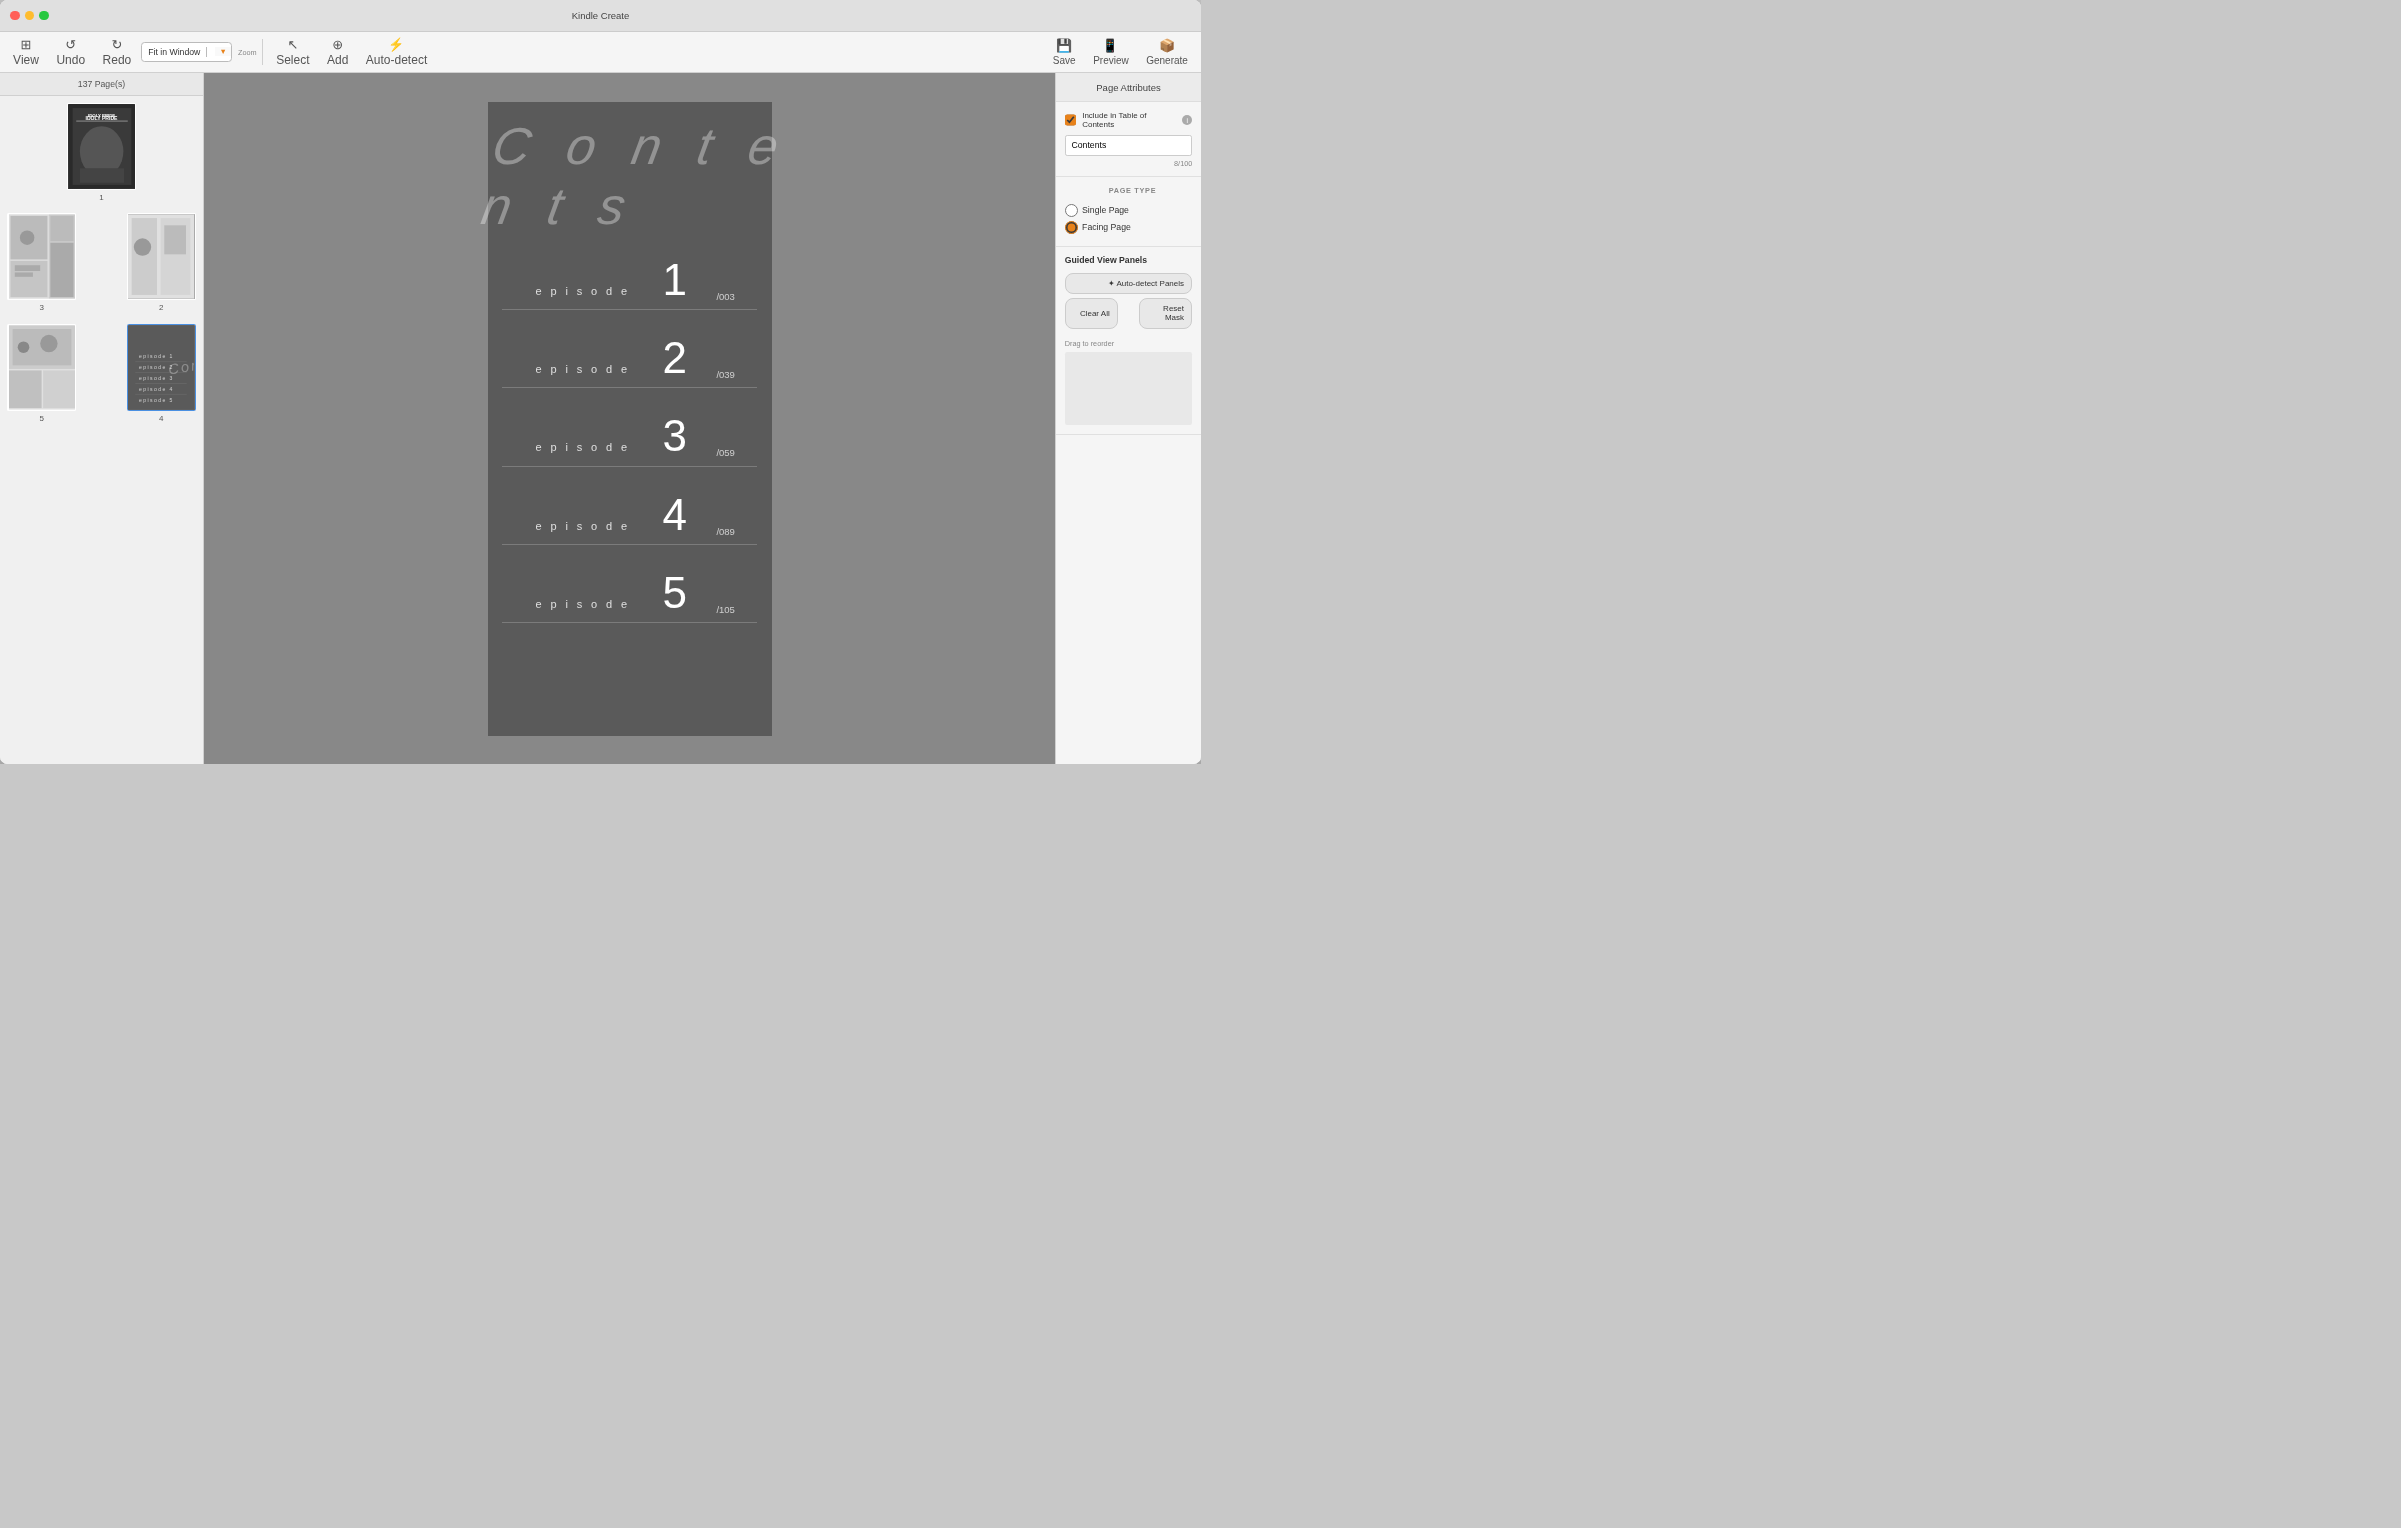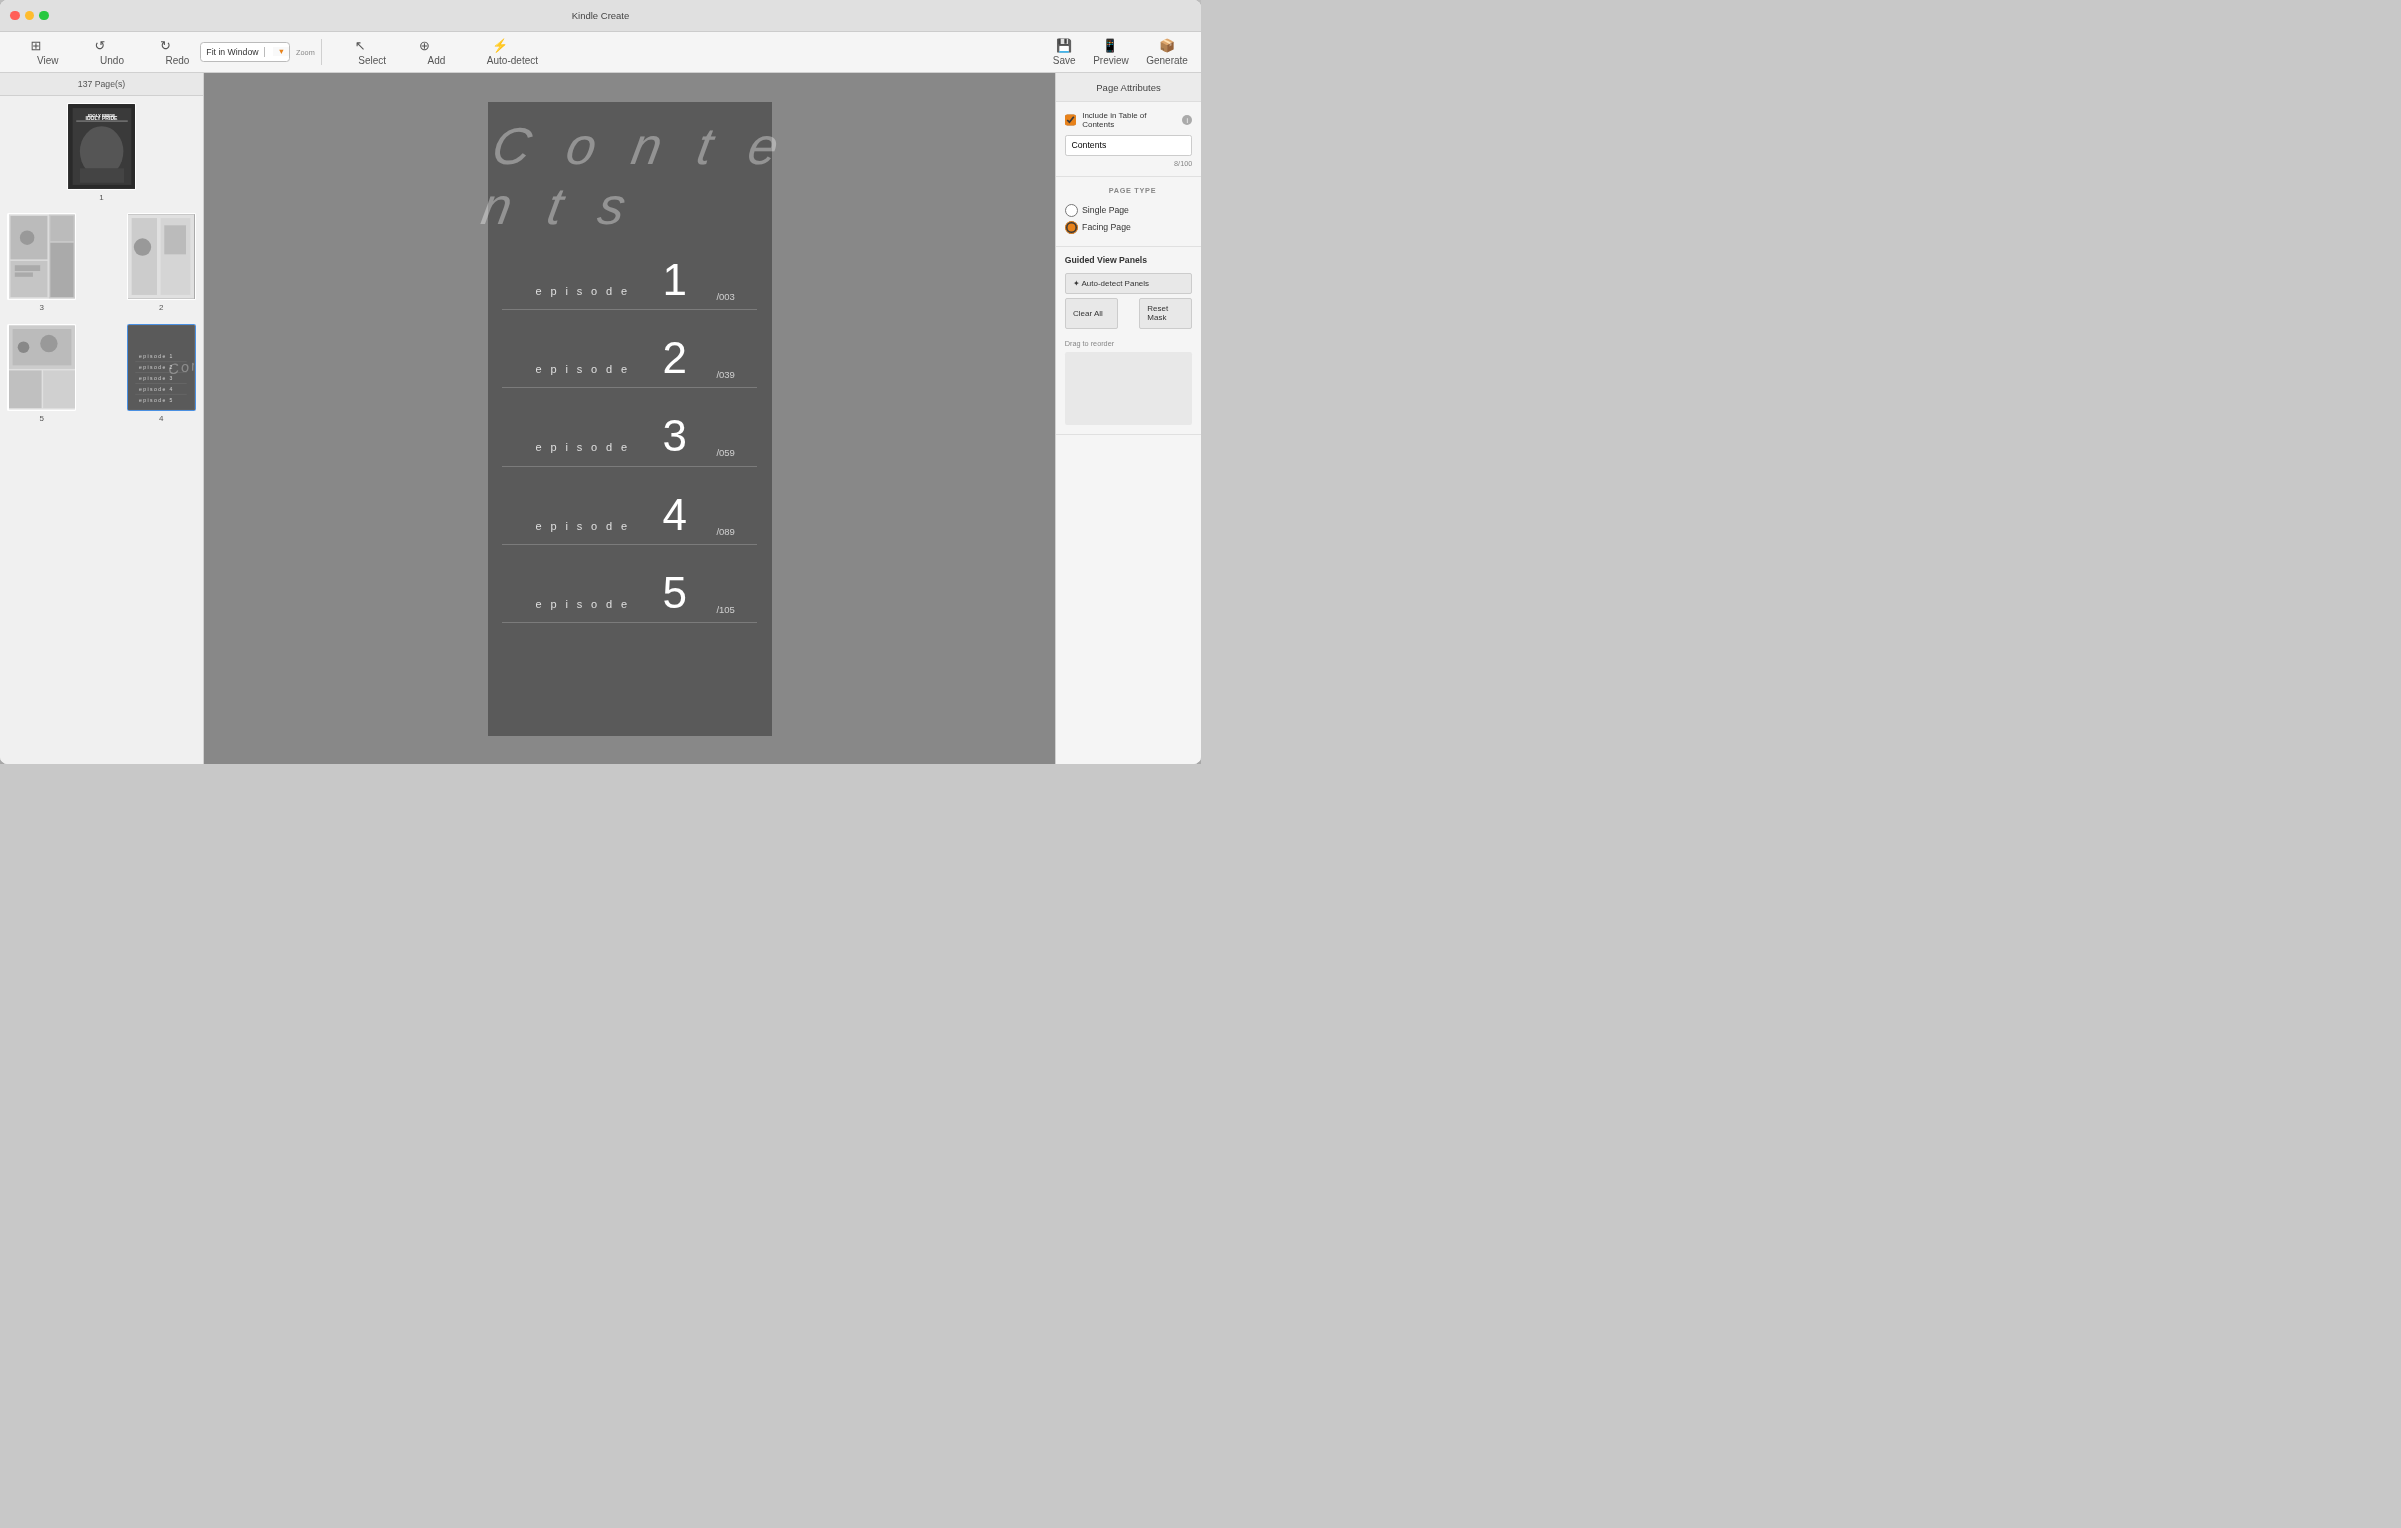--- a/index.html
+++ b/index.html
@@ -71,23 +71,22 @@
       padding: 2.9px 7.3px;
       cursor: pointer;
       border-radius: 3.6px;
       min-width: 35px;
     }
     .toolbar-btn .tb-icon {
       font-size: 13px;
       color: #555;
     }
     .toolbar-btn .tb-label {
-      font-size: 10px;
+      font-size: 12px;
       color: #555;
-      margin-left: 24px;
     }
     .toolbar-separator {
       width: 0.7px;
       height: 26px;
       background: #d0d0d0;
       margin: 0 2.9px;
     }
     .zoom-control {
       display: flex;
       align-items: center;
@@ -431,25 +430,25 @@
       color: #333;
       font-weight: 600;
       margin-bottom: 7.3px;
     }
 
     .panel-btn {
       width: 100%;
       padding: 5.1px 7.3px;
       background: #e8e8e8;
       border: 0.7px solid #ccc;
-      border-radius: 2px;
+      border-radius: 8px;
       font-size: 8px;
       color: #333;
       cursor: pointer;
-      text-align: left;
+      text-align: right;
       margin-bottom: 4.4px;
     }
 
     .two-btns {
       display: flex;
       gap: 21px;
     }
     .two-btns .panel-btn {
       flex: 1;
     }

